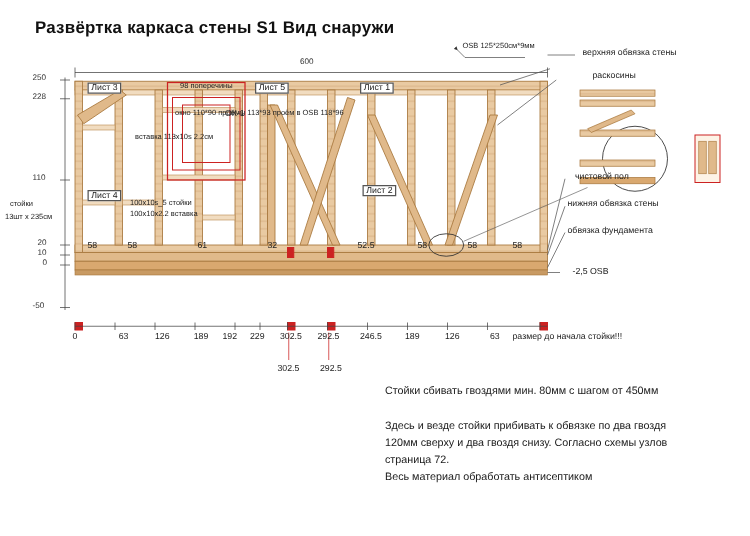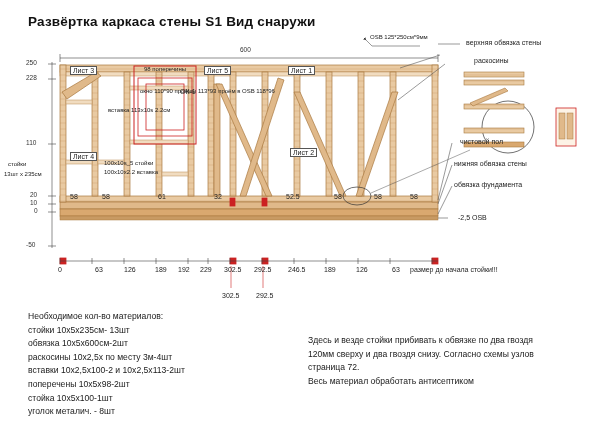--- a/index.html
+++ b/index.html
@@ -226,26 +226,19 @@
   <div class="abs lbl7" style="left:254px;top:266px;">292.5</div>
   <div class="abs lbl7" style="left:288px;top:266px;">246.5</div>
   <div class="abs lbl7" style="left:324px;top:266px;">189</div>
   <div class="abs lbl7" style="left:356px;top:266px;">126</div>
   <div class="abs lbl7" style="left:392px;top:266px;">63</div>
   <div class="abs lbl7" style="left:410px;top:266px;">размер до начала стойки!!!</div>
 
   <div class="abs lbl7" style="left:222px;top:292px;">302.5</div>
   <div class="abs lbl7" style="left:256px;top:292px;">292.5</div>
 
-  <div class="abs notes" style="left:28px;top:310px;width:290px;">Необходимое кол-во материалов:
-стойки 10х5х235см- 13шт
-обвязка 10х5х600см-2шт
-раскосины 10х2,5х по месту 3м-4шт
-вставки 10х2,5х100-2 и 10х2,5х113-2шт
-поперечены 10х5х98-2шт
-стойка 10х5х100-1шт
-уголок металич. - 8шт</div>
+  <div class="abs notes" style="left:308px;top:306px;width:290px;">Стойки сбивать гвоздями мин. 80мм с шагом от 450мм</div>
   <div class="abs notes" style="left:308px;top:334px;width:292px;">Здесь и везде стойки прибивать к обвязке по два гвоздя
 120мм сверху и два гвоздя снизу. Согласно схемы узлов
 страница 72.
 Весь материал обработать антисептиком</div>
 
 </div>
 
 </body></html>

